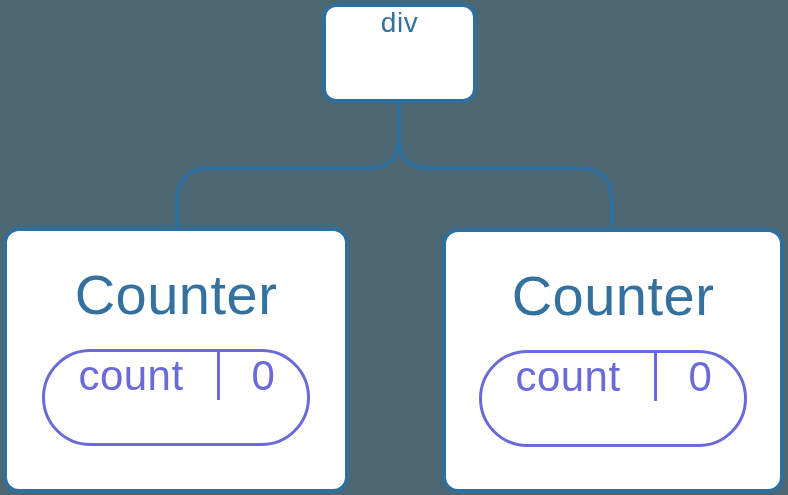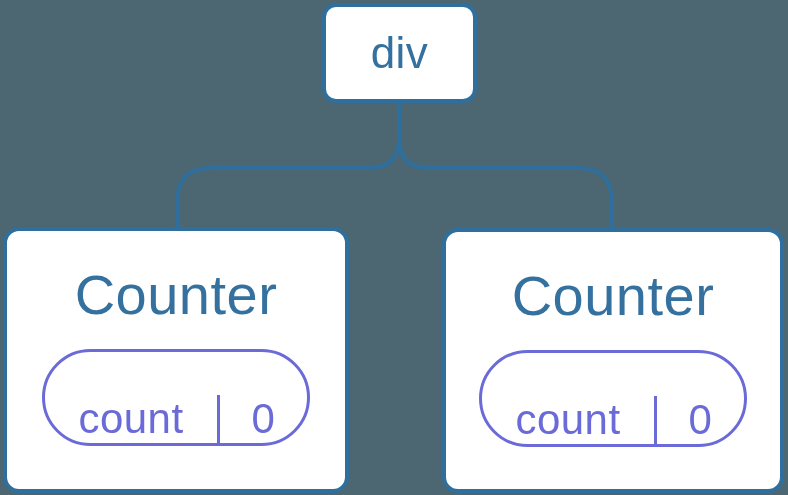--- a/index.html
+++ b/index.html
@@ -12,22 +12,22 @@
     font-family: "Liberation Sans", sans-serif;
   }
   .node-root {
     position: absolute;
     left: 322px; top: 3px;
     width: 155px; height: 100px;
     box-sizing: border-box;
     background: #ffffff;
     border: 4px solid var(--stroke-blue, #2F6F9D);
     border-radius: 14px;
-    display: flex; align-items: center; justify-content: center;
-    font-size: 44px;
+    display: flex; justify-content: center;
+    font-size: 28px;
     font-weight: 500;
     letter-spacing: 0.5px;
     color: var(--text-blue, #35719F);
   }
   .connector {
     position: absolute;
     left: 0; top: 0;
     width: 788px; height: 495px;
   }
   .connector path {
@@ -55,21 +55,21 @@
     letter-spacing: 0.5px;
     color: var(--text-blue, #35719F);
   }
   .state-pill {
     margin-top: 28px;
     width: 268px; height: 97px;
     box-sizing: border-box;
     border: 3px solid var(--purple, #6A6AD8);
     border-radius: 60px;
     display: flex;
-    align-items: flex-end;
+    align-items: flex-start;
     color: var(--purple, #6A6AD8);
     font-size: 42px;
     font-weight: 500;
     letter-spacing: 0.5px;
     overflow: hidden;
   }
   .pill-key {
     width: 172px;
     border-right: 3px solid var(--purple, #6A6AD8);
     display: flex; align-items: center; justify-content: center;

